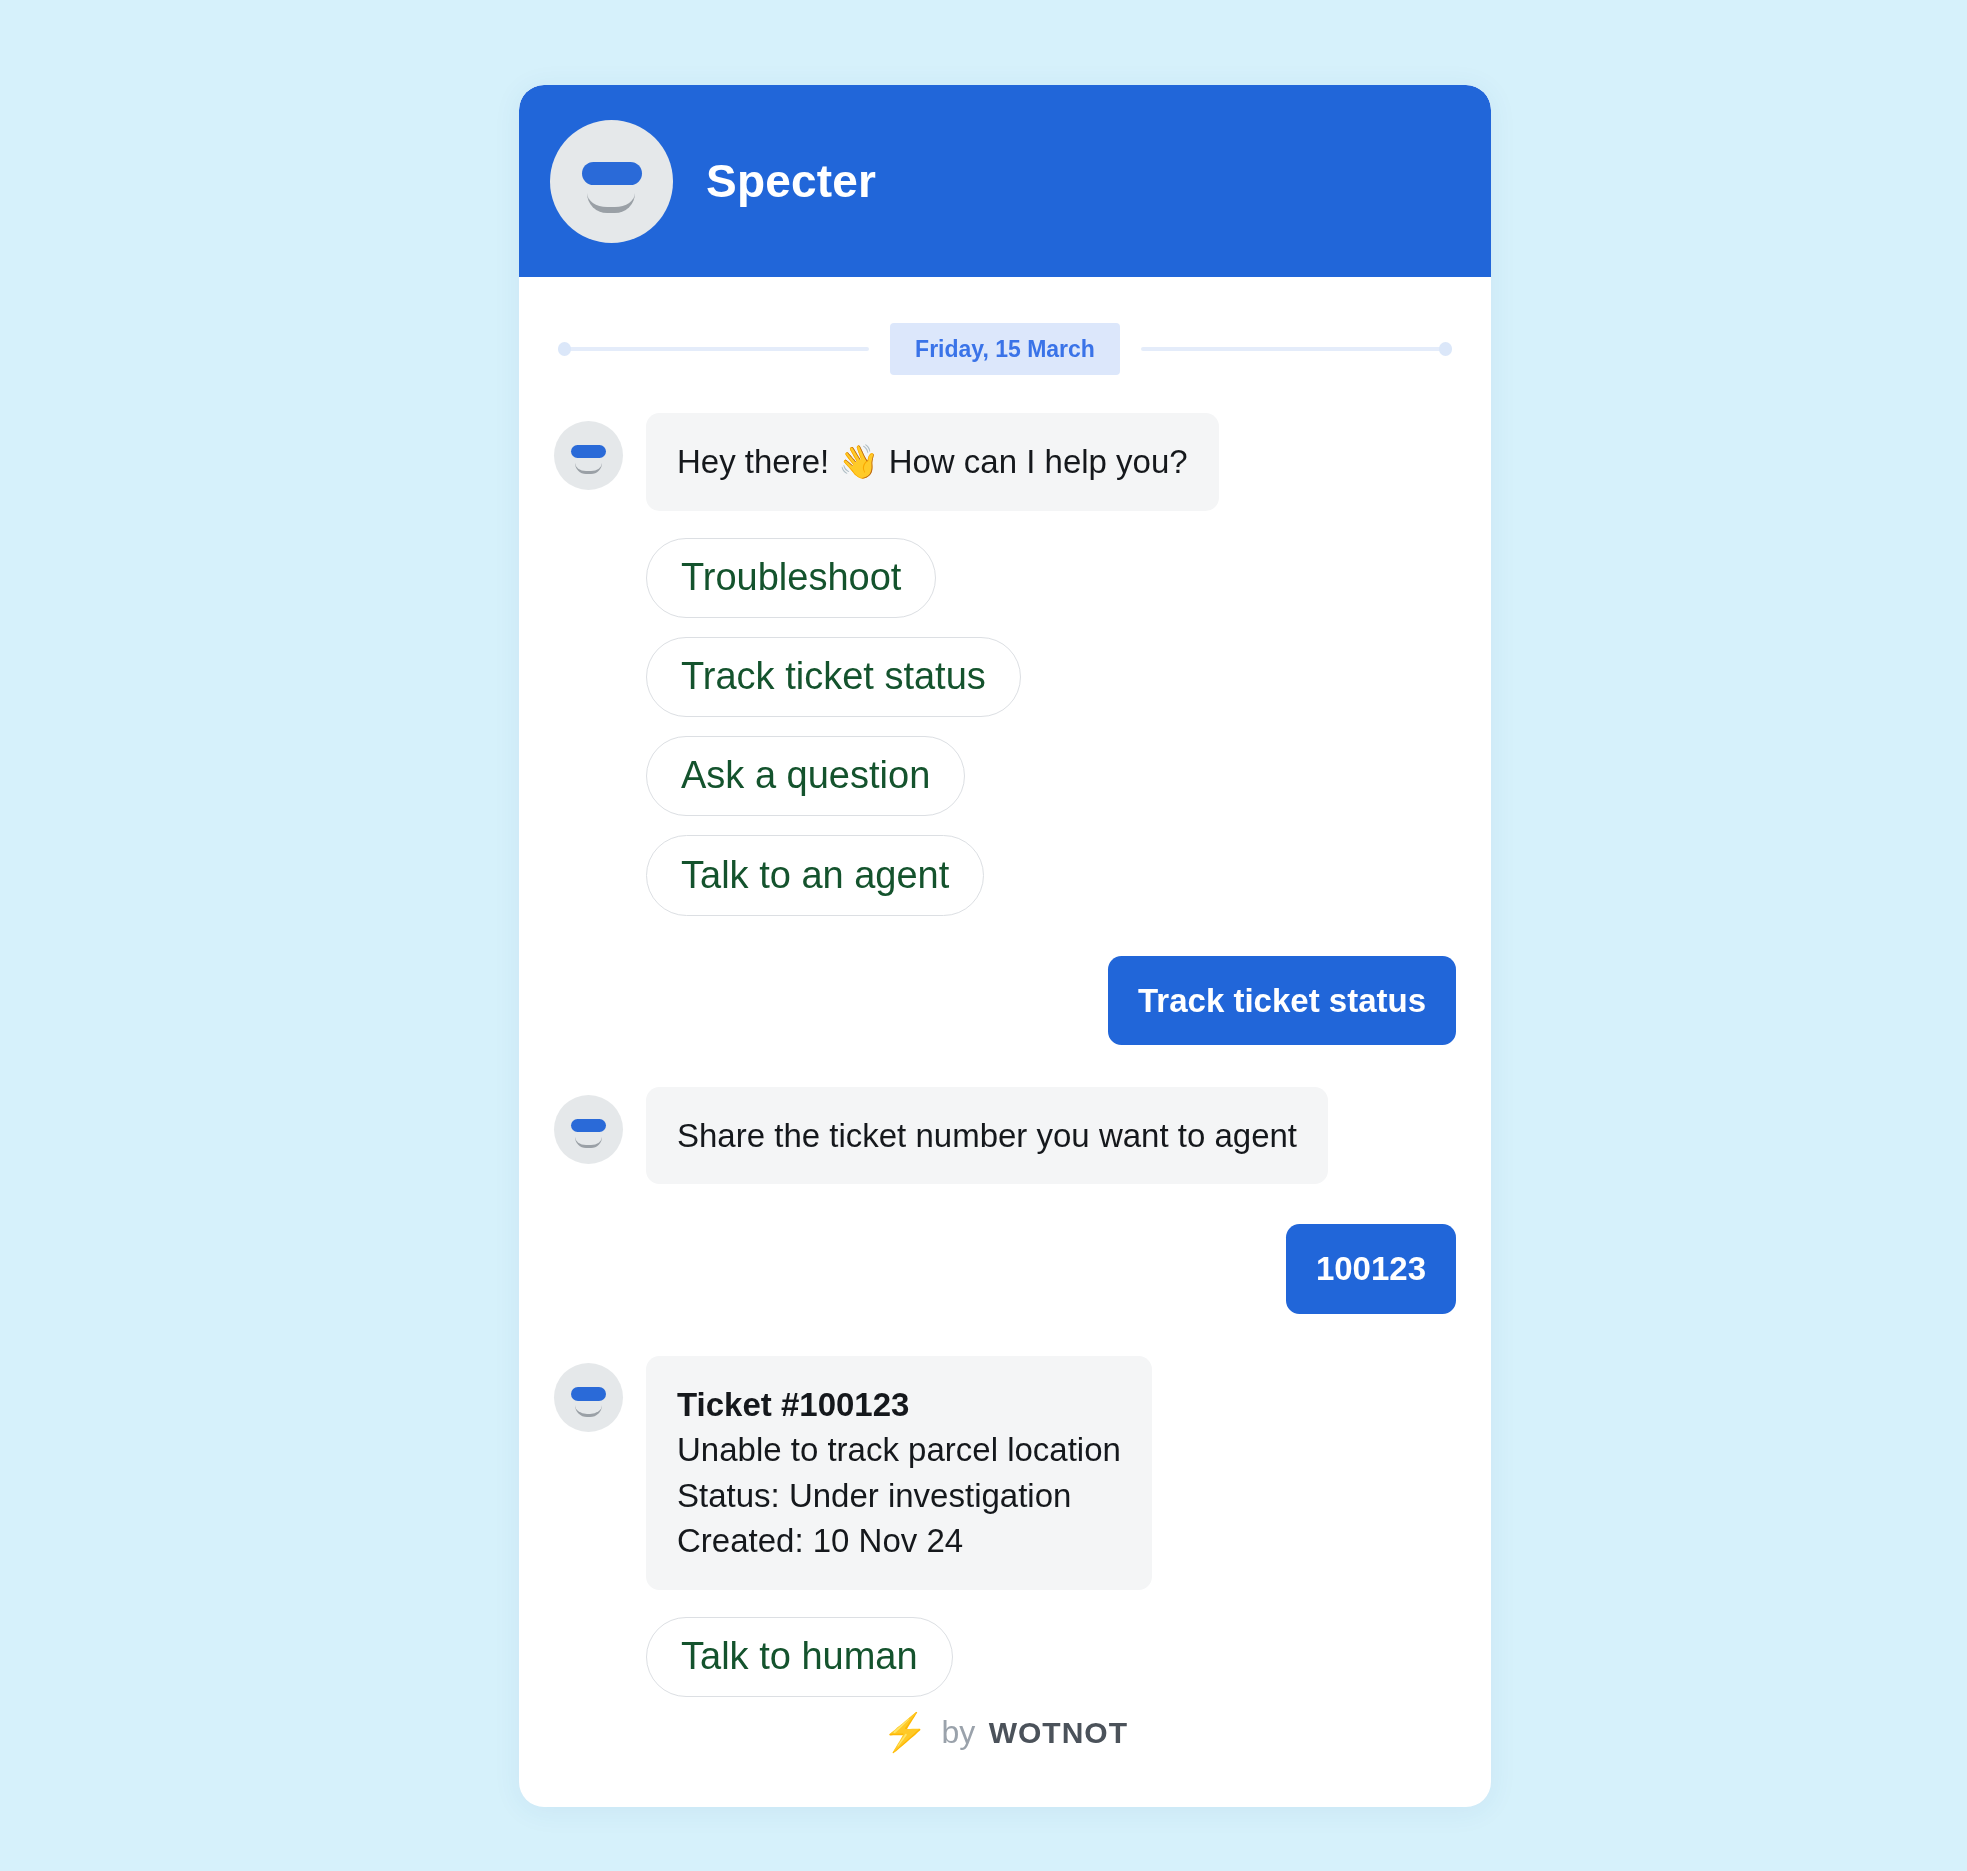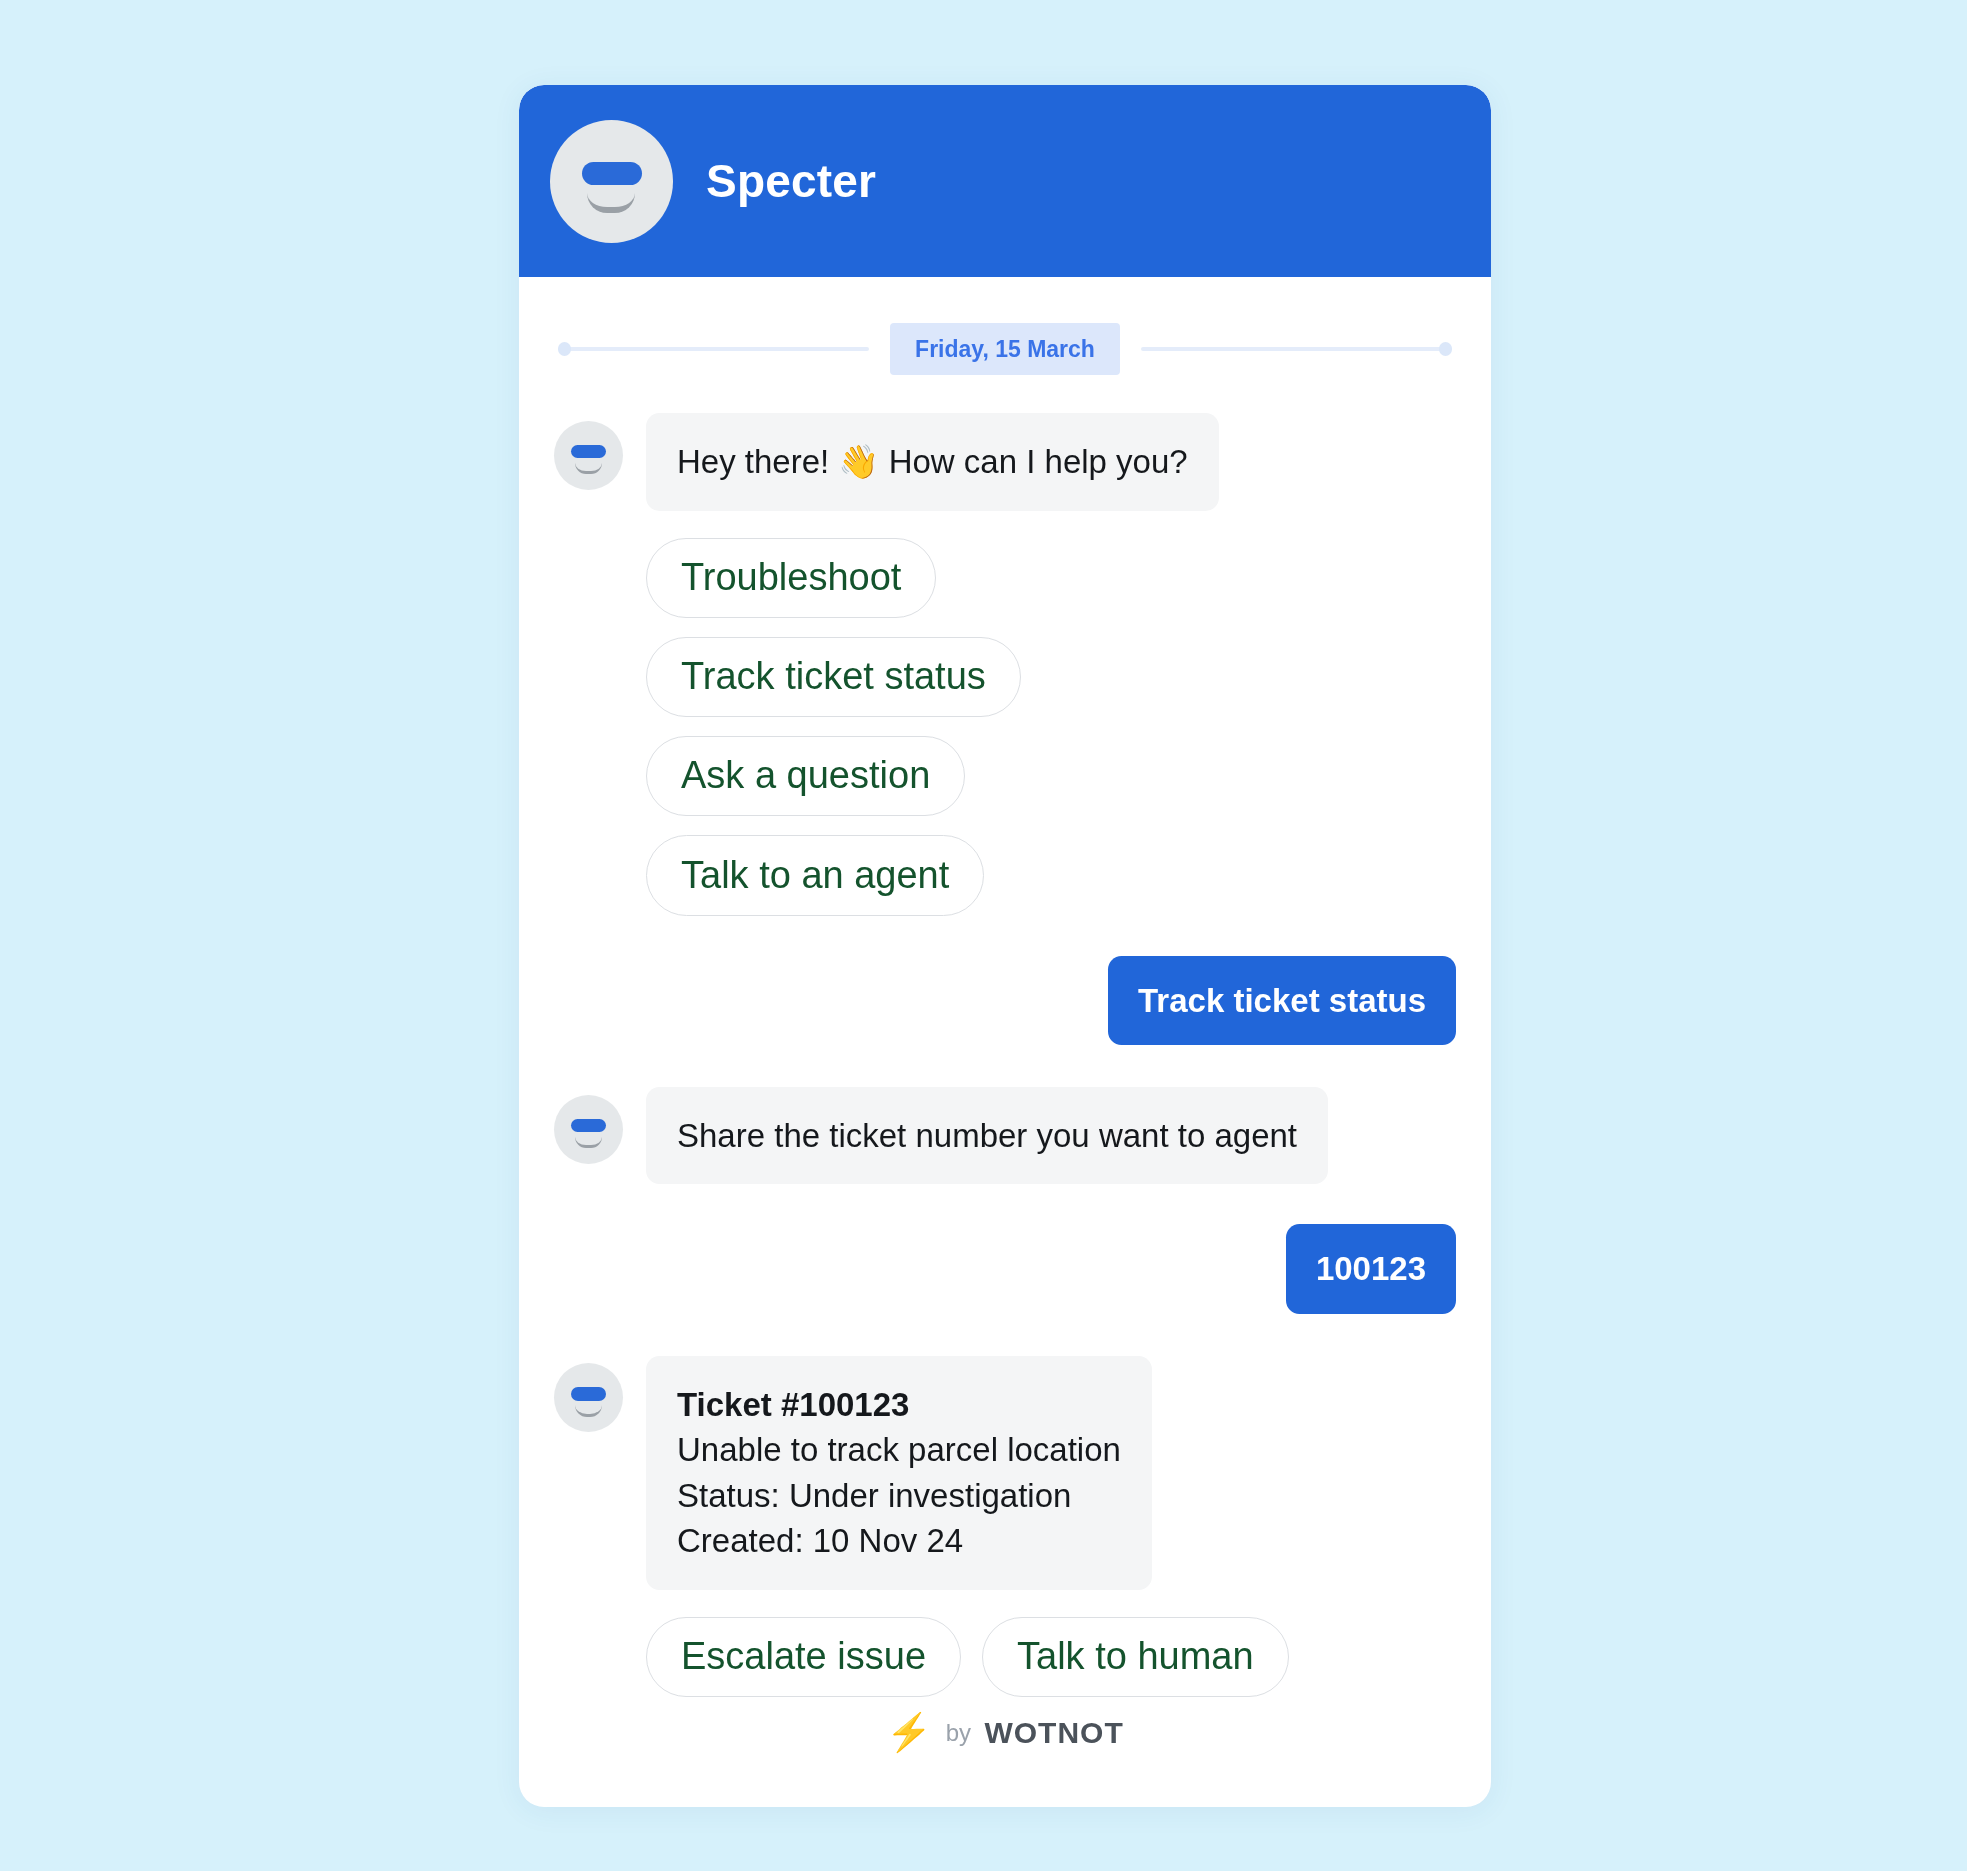--- a/index.html
+++ b/index.html
@@ -183,21 +183,21 @@
     bottom: 56px;
     left: 0;
     width: 100%;
     display: flex;
     align-items: center;
     justify-content: center;
     gap: 13.4px;
   }
   .bolt { font-size: 37px; line-height: 1; }
   .by-text {
-    font-size: 24px;
+    font-size: 32px;
     color: #9aa2ab;
     font-weight: 400;
   }
   .brand-text {
     font-size: 30px;
     color: #4b525a;
     font-weight: 700;
     letter-spacing: 1px;
   }
 </style>
@@ -260,21 +260,20 @@
       </div>
       <div class="bubble-bot" style="max-width:596px;">
         <div class="ticket-line ticket-title">Ticket #100123</div>
         <div class="ticket-line">Unable to track parcel location</div>
         <div class="ticket-line">Status: Under investigation</div>
         <div class="ticket-line">Created: 10 Nov 24</div>
       </div>
     </div>
 
     <div class="chips">
-      <div class="chip">Escalate issue</div>
       <div class="chip">Talk to human</div>
     </div>
 
   </div>
 
   <div class="footer">
     <span class="bolt">⚡</span>
     <span class="by-text">by</span>
     <span class="brand-text">WOTNOT</span>
   </div>

